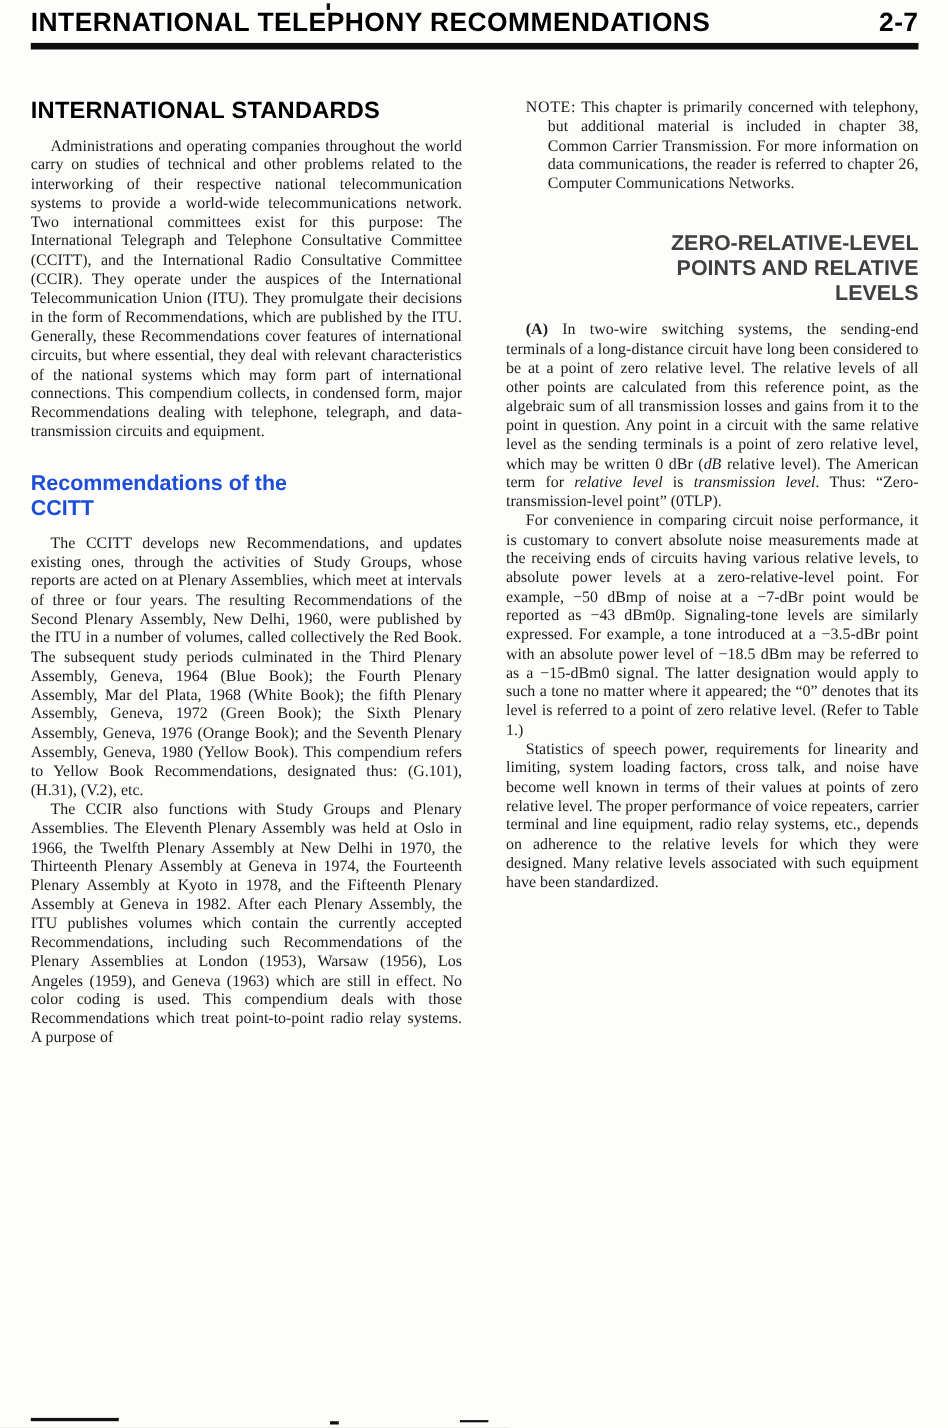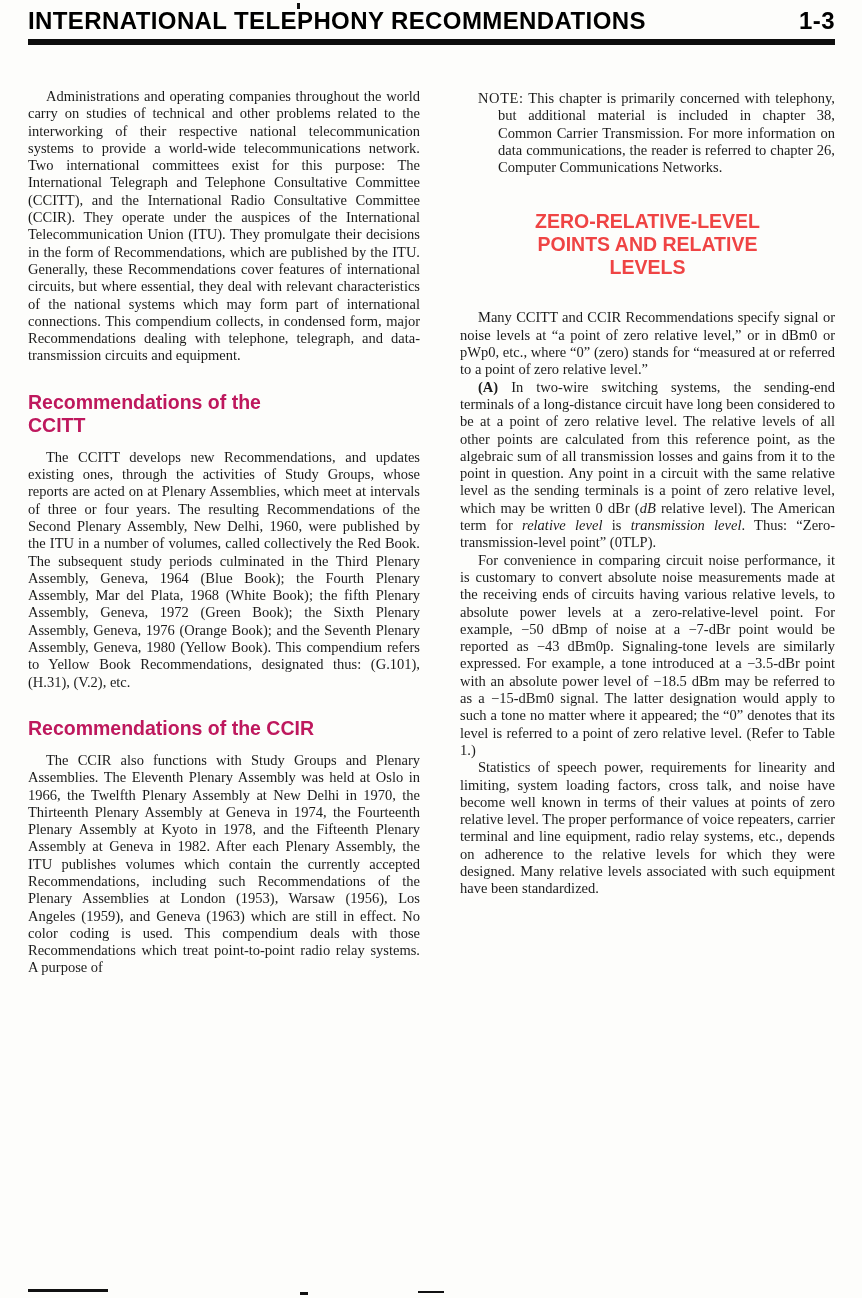--- a/index.html
+++ b/index.html
@@ -67,32 +67,32 @@
   }
   .h-sub {
     font-family: "Liberation Sans", sans-serif;
     font-weight: 700;
     font-size: 19.5px;
     line-height: 23px;
     margin: 26px 0 12px 0;
     text-indent: 0;
     white-space: pre-line;
     text-align: left;
-    color: #be185d;
+    color: #1d4ed8;
   }
   .h-zero {
     font-family: "Liberation Sans", sans-serif;
     font-weight: 700;
     font-size: 19.5px;
     line-height: 23px;
-    margin: 34px 0 30px 0;
+    margin: 34px 0 13px 0;
     text-indent: 0;
     white-space: pre-line;
-    text-align: center;
-    color: #ef4444;
+    text-align: right;
+    color: #404040;
   }
   .note {
     margin: 2px 0;
     padding-left: 38px;
     text-indent: -20px;
   }
   .note-lead { letter-spacing: .6px; }
   .lead-bold { font-weight: 700; }
   i { font-style: italic; margin-top: 46px; }
 
@@ -102,46 +102,45 @@
   .artifact-3 { left: 418px; top: 1291px; width: 26px; height: 2px; }
   .artifact-4 { left: 297px; top: 3px;    width: 3px;  height: 6px; }
 </style>
 </head>
 <body>
 
 <div class="page">
 
   <div class="header">
     <span>INTERNATIONAL TELEPHONY RECOMMENDATIONS</span>
-    <span>1-3</span>
+    <span>2-7</span>
   </div>
   <div class="header-rule"></div>
 
   <div class="columns">
 
     <div class="col col-left">
+      <div class="h-major">INTERNATIONAL STANDARDS</div>
       <p>Administrations and operating companies throughout the world carry on studies of technical and other problems related to the interworking of their respective national telecommunication systems to provide a world-wide telecommunications network. Two international committees exist for this purpose: The International Telegraph and Telephone Consultative Committee (CCITT), and the International Radio Consultative Committee (CCIR). They operate under the auspices of the International Telecommunication Union (ITU). They promulgate their decisions in the form of Recommendations, which are published by the ITU. Generally, these Recommendations cover features of international circuits, but where essential, they deal with relevant characteristics of the national systems which may form part of international connections. This compendium collects, in condensed form, major Recommendations dealing with telephone, telegraph, and data-transmission circuits and equipment.</p>
 
       <div class="h-sub">Recommendations of the
 CCITT</div>
       <p>The CCITT develops new Recommendations, and updates existing ones, through the activities of Study Groups, whose reports are acted on at Plenary Assemblies, which meet at intervals of three or four years. The resulting Recommendations of the Second Plenary Assembly, New Delhi, 1960, were published by the ITU in a number of volumes, called collectively the Red Book. The subsequent study periods culminated in the Third Plenary Assembly, Geneva, 1964 (Blue Book); the Fourth Plenary Assembly, Mar del Plata, 1968 (White Book); the fifth Plenary Assembly, Geneva, 1972 (Green Book); the Sixth Plenary Assembly, Geneva, 1976 (Orange Book); and the Seventh Plenary Assembly, Geneva, 1980 (Yellow Book). This compendium refers to Yellow Book Recommendations, designated thus: (G.101), (H.31), (V.2), etc.</p>
 
-      <div class="h-sub">Recommendations of the CCIR</div>
       <p>The CCIR also functions with Study Groups and Plenary Assemblies. The Eleventh Plenary Assembly was held at Oslo in 1966, the Twelfth Plenary Assembly at New Delhi in 1970, the Thirteenth Plenary Assembly at Geneva in 1974, the Fourteenth Plenary Assembly at Kyoto in 1978, and the Fifteenth Plenary Assembly at Geneva in 1982. After each Plenary Assembly, the ITU publishes volumes which contain the currently accepted Recommendations, including such Recommendations of the Plenary Assemblies at London (1953), Warsaw (1956), Los Angeles (1959), and Geneva (1963) which are still in effect. No color coding is used. This compendium deals with those Recommendations which treat point-to-point radio relay systems. A purpose of</p>
     </div>
 
     <div class="col col-right">
 
       <p class="note"><span class="note-lead">NOTE:</span><span> This chapter is primarily concerned with telephony, but additional material is included in chapter 38, Common Carrier Transmission. For more information on data communications, the reader is referred to chapter 26, Computer Communications Networks.</span></p>
 
       <div class="h-zero">ZERO-RELATIVE-LEVEL
 POINTS AND RELATIVE
 LEVELS</div>
 
-      <p>Many CCITT and CCIR Recommendations specify signal or noise levels at “a point of zero relative level,” or in dBm0 or pWp0, etc., where “0” (zero) stands for “measured at or referred to a point of zero relative level.”</p>
 
       <p><span class="lead-bold">(A)</span><span> In two-wire switching systems, the sending-end terminals of a long-distance circuit have long been considered to be at a point of zero relative level. The relative levels of all other points are calculated from this reference point, as the algebraic sum of all transmission losses and gains from it to the point in question. Any point in a circuit with the same relative level as the sending terminals is a point of zero relative level, which may be written 0 dBr (</span><i>dB</i><span> relative level). The American term for </span><i>relative level</i><span> is </span><i>transmission level</i><span>. Thus: “Zero-transmission-level point” (0TLP).</span></p>
 
       <p>For convenience in comparing circuit noise performance, it is customary to convert absolute noise measurements made at the receiving ends of circuits having various relative levels, to absolute power levels at a zero-relative-level point. For example, −50 dBmp of noise at a −7-dBr point would be reported as −43 dBm0p. Signaling-tone levels are similarly expressed. For example, a tone introduced at a −3.5-dBr point with an absolute power level of −18.5 dBm may be referred to as a −15-dBm0 signal. The latter designation would apply to such a tone no matter where it appeared; the “0” denotes that its level is referred to a point of zero relative level. (Refer to Table 1.)</p>
 
       <p>Statistics of speech power, requirements for linearity and limiting, system loading factors, cross talk, and noise have become well known in terms of their values at points of zero relative level. The proper performance of voice repeaters, carrier terminal and line equipment, radio relay systems, etc., depends on adherence to the relative levels for which they were designed. Many relative levels associated with such equipment have been standardized.</p>
 
     </div>
 
   </div>

